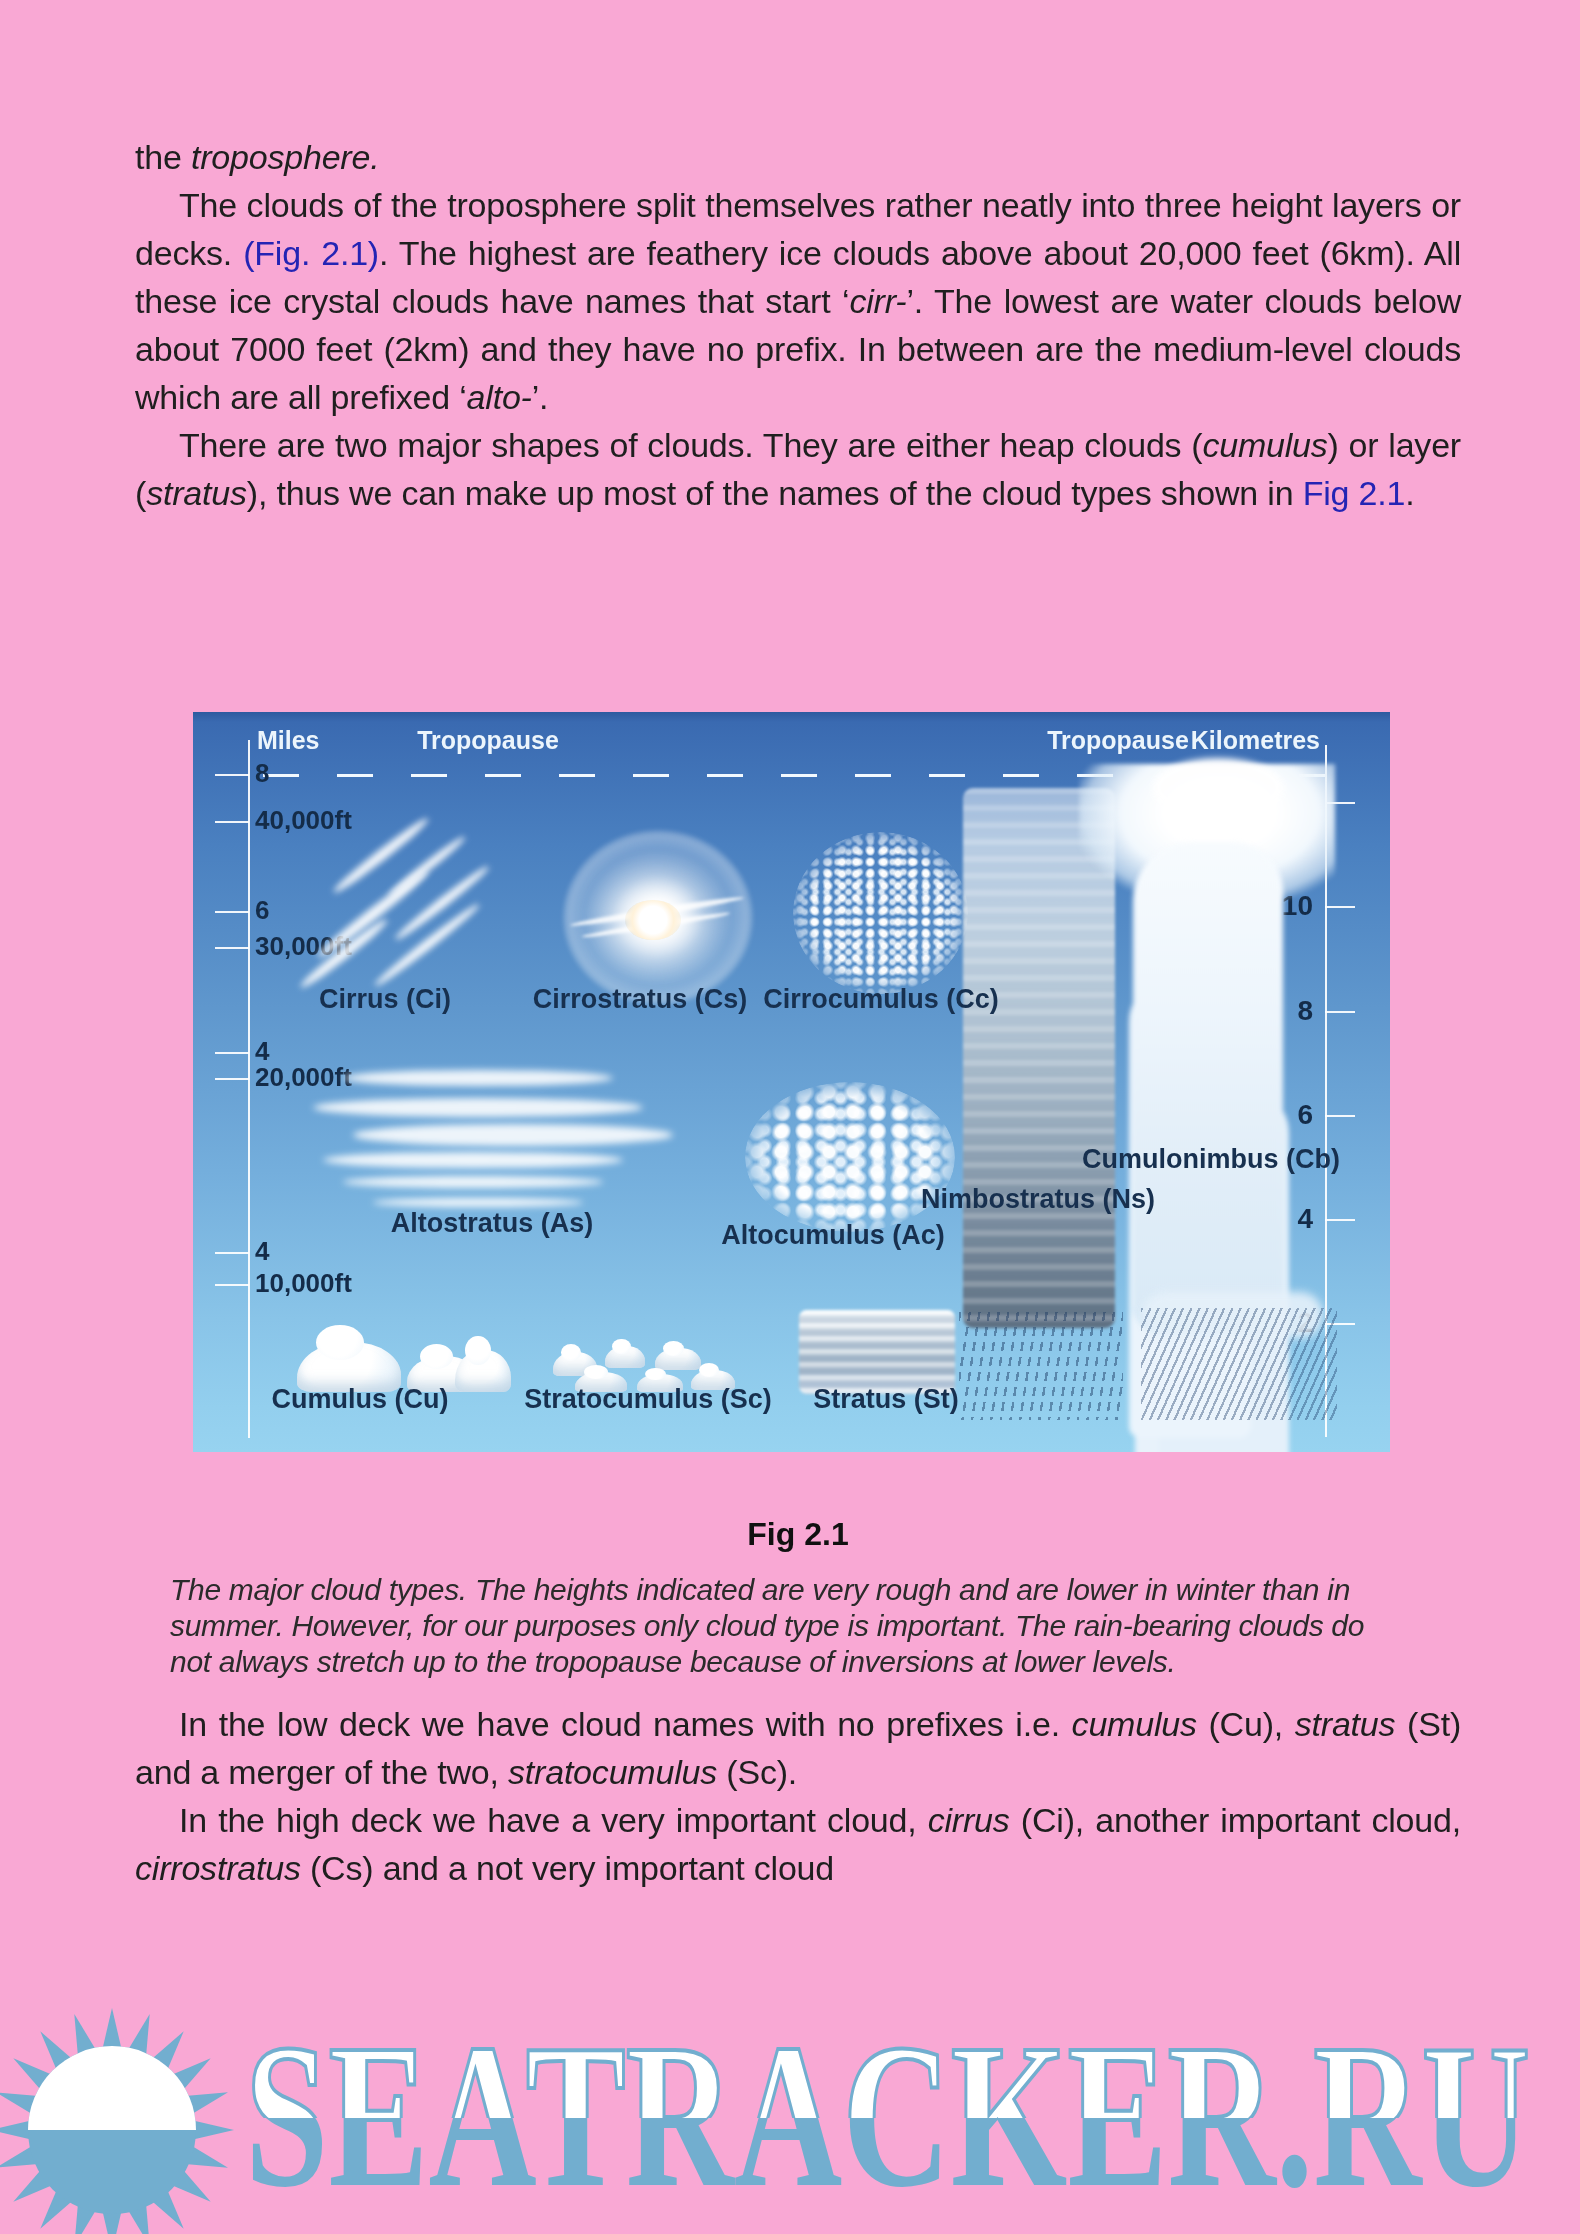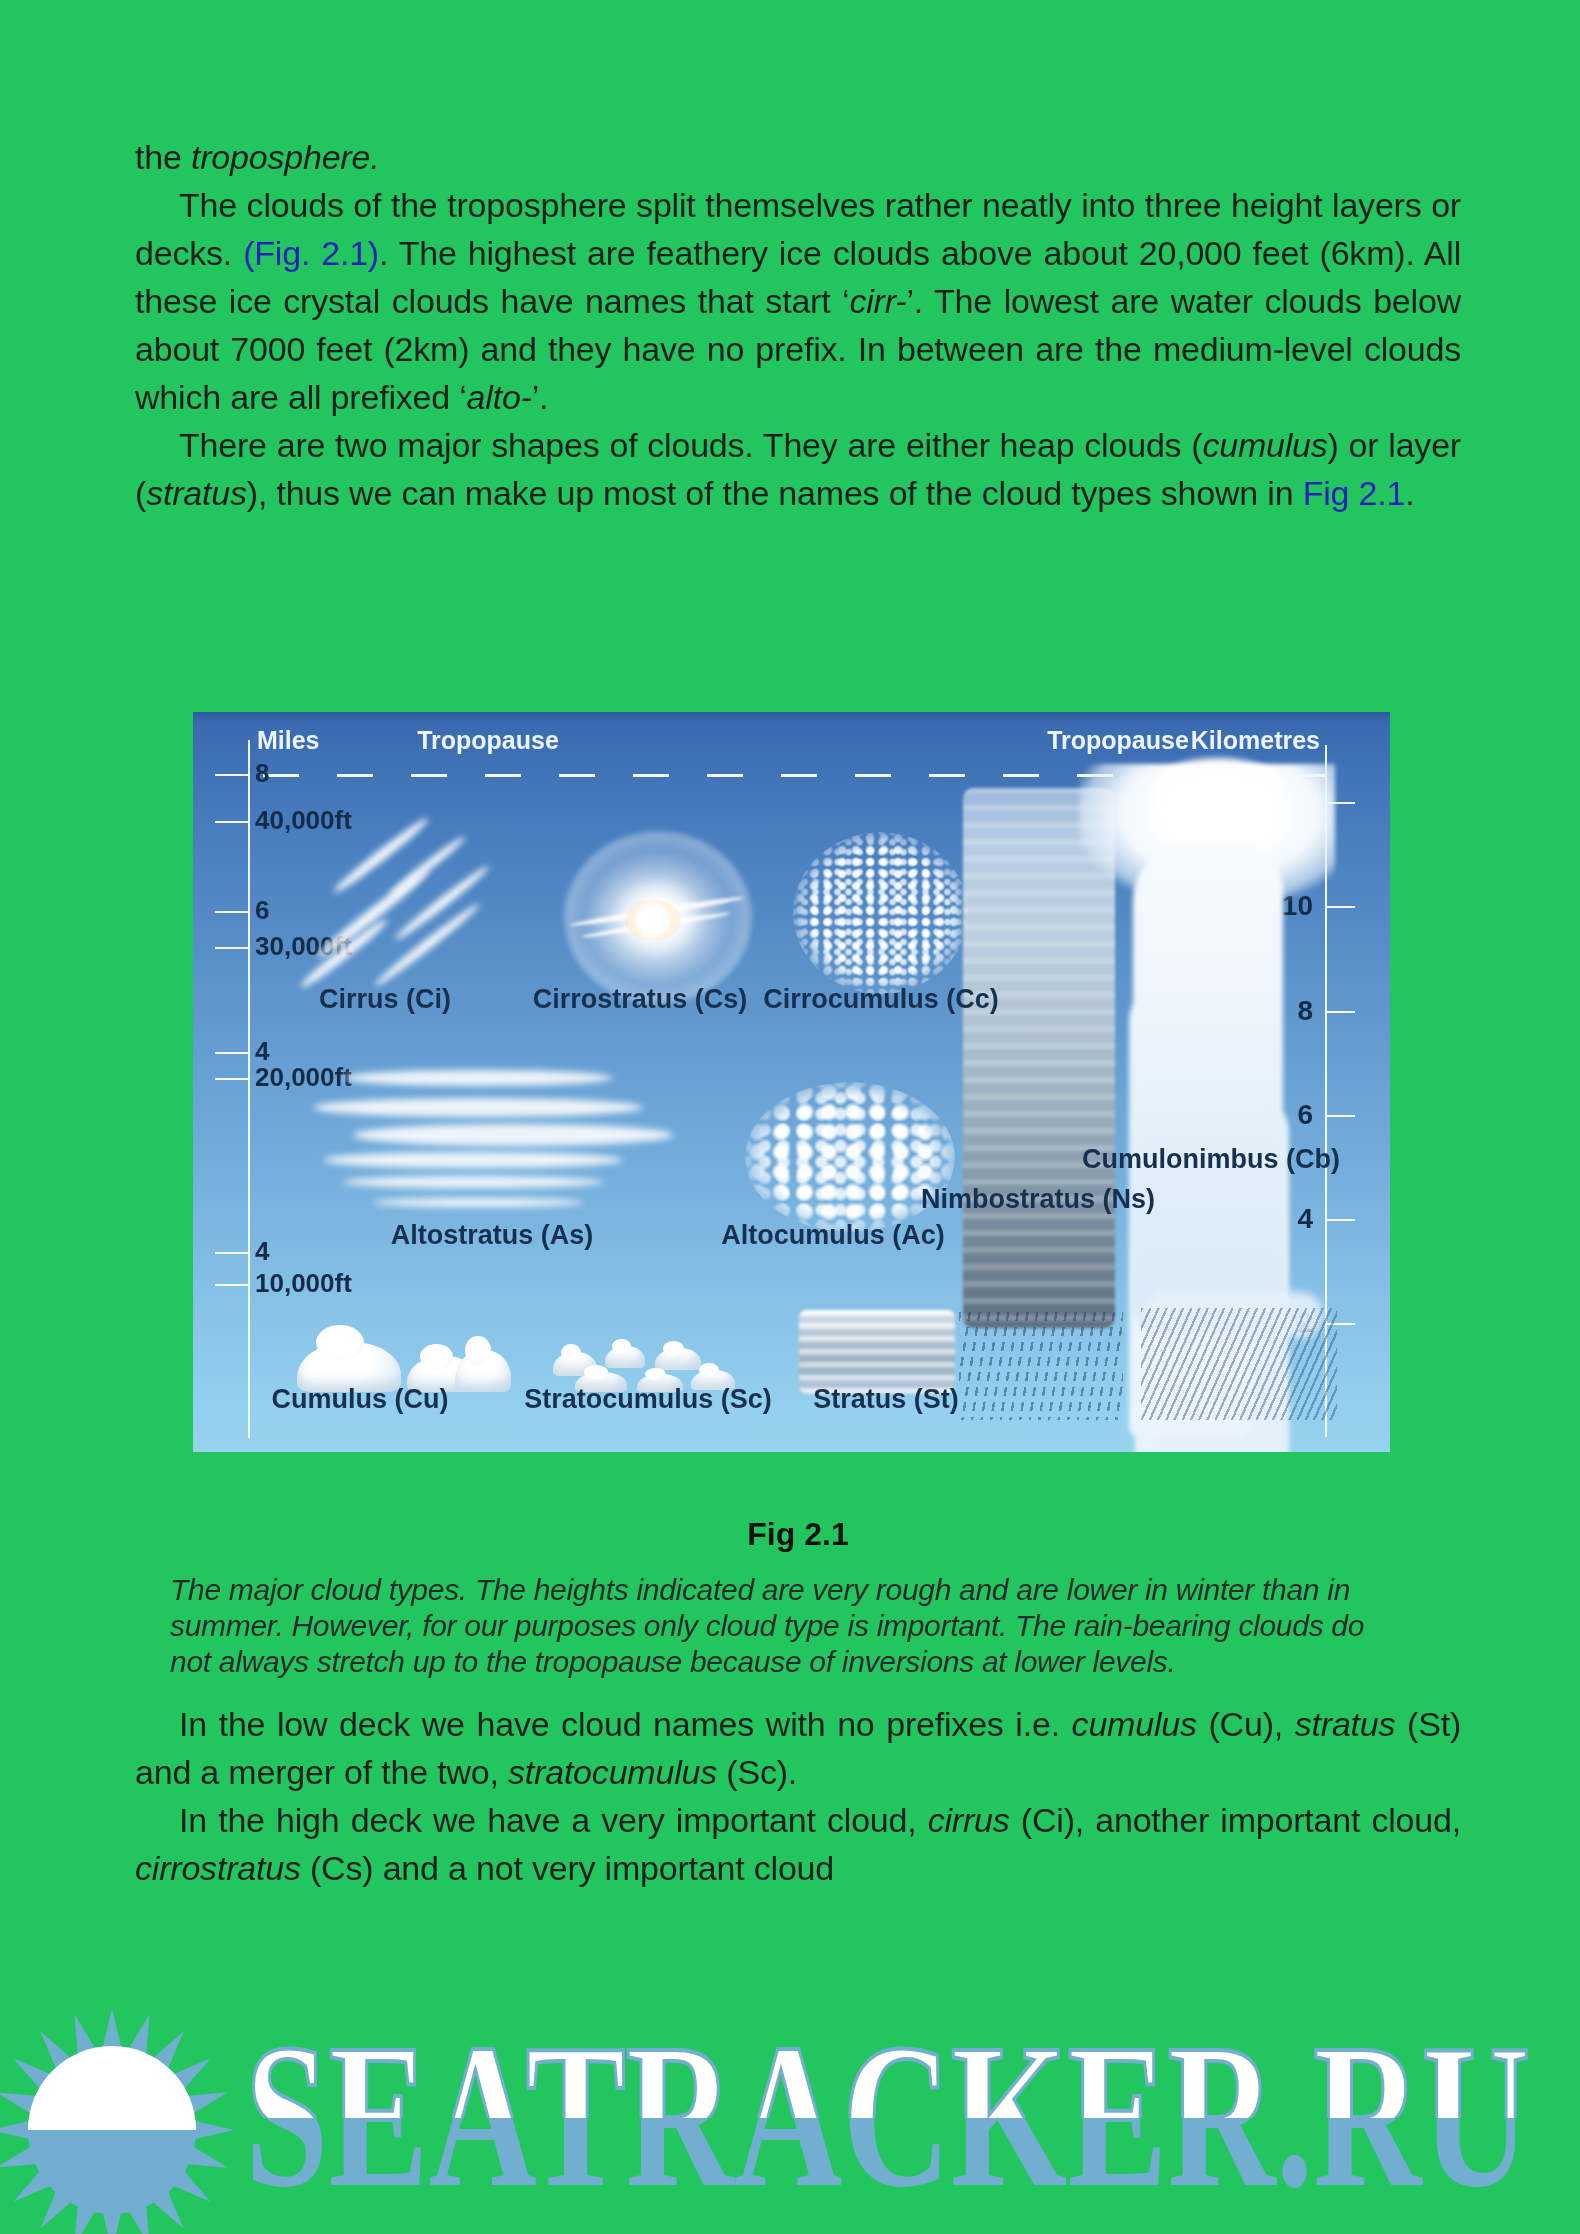--- a/index.html
+++ b/index.html
@@ -1,16 +1,16 @@
 <!DOCTYPE html>
 <html><head>
 <meta charset="utf-8">
 <style>
   html,body{margin:0;padding:0;background:#ffffff;}
-  .page{position:relative;width:1580px;height:2234px;background:#22c55e;overflow:hidden;
+  .page{position:relative;width:1580px;height:2234px;background:#f9a8d4;overflow:hidden;
         font-family:"Liberation Sans",sans-serif;color:#1f1f1f;}
 
   
   .textcol{position:absolute;left:135px;width:1326px;font-size:34px;line-height:48px;
            text-align:justify;letter-spacing:-0.2px;}
   .textcol p{margin:0;}
   .textcol p.indent{text-indent:44px;}
   .it{font-style:italic;}
   .lk{color:#2424b4;}
   #intro{top:133px;}
@@ -236,21 +236,21 @@
       <div class="puff" style="left:498px;top:658px;width:44px;height:20px;"></div>
     </div>
 
     <div class="stratusblk"></div>
 
     <div>
 
     <div class="cloudlabel" style="top: 272px; left: 192px;">Cirrus (Ci)</div>
         <div class="cloudlabel" style="top: 272px; left: 447px;">Cirrostratus (Cs)</div>
         <div class="cloudlabel" style="top: 272px; left: 688px;">Cirrocumulus (Cc)</div>
-        <div class="cloudlabel" style="top: 508px; left: 299px; text-align: center;">Altostratus (As)</div>
+        <div class="cloudlabel" style="top: 496px; left: 299px; text-align: center;">Altostratus (As)</div>
         <div class="cloudlabel" style="top: 508px; left: 640px;">Altocumulus (Ac)</div>
         <div class="cloudlabel" style="top: 472px; left: 845px; text-align: right;">Nimbostratus (Ns)</div>
         <div class="cloudlabel" style="top: 432px; left: 1018px;">Cumulonimbus (Cb)</div>
         <div class="cloudlabel" style="top: 672px; left: 167px;">Cumulus (Cu)</div>
         <div class="cloudlabel" style="top: 672px; left: 455px;">Stratocumulus (Sc)</div>
         <div class="cloudlabel" style="top: 672px; left: 693px;">Stratus (St)</div>
       </div>
   </div>
 
   <div class="figcap-title">Fig 2.1</div>

